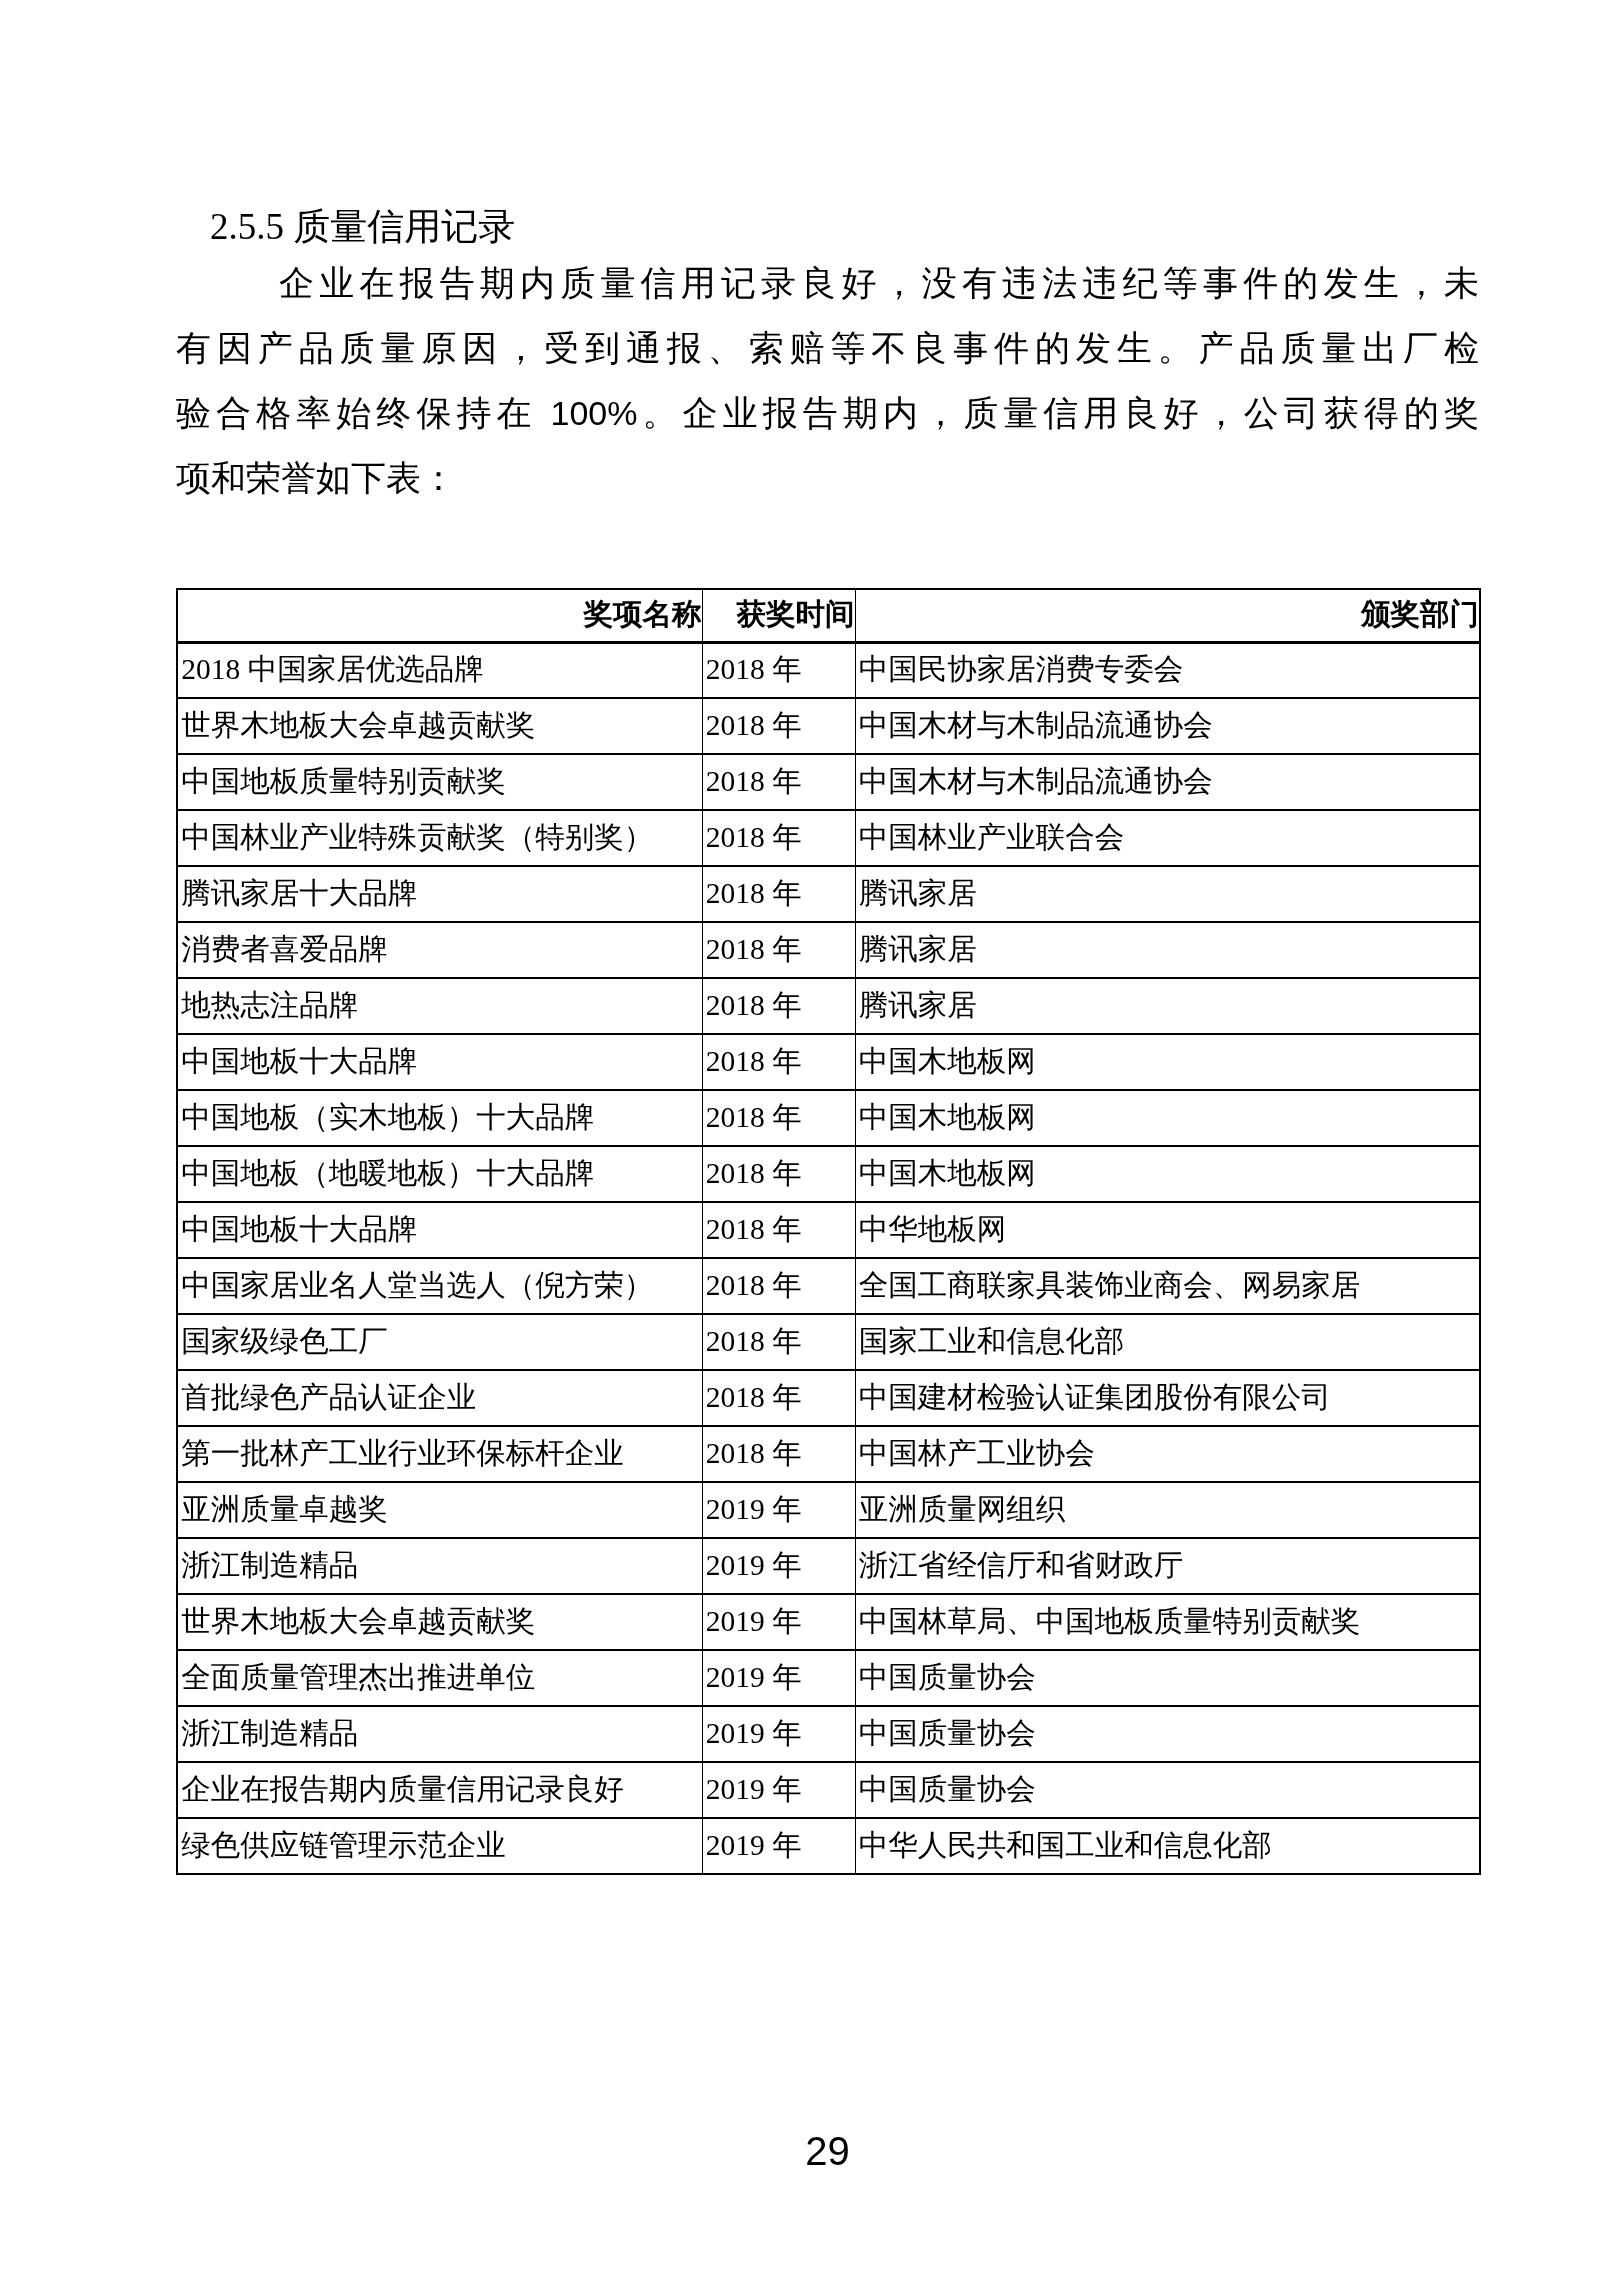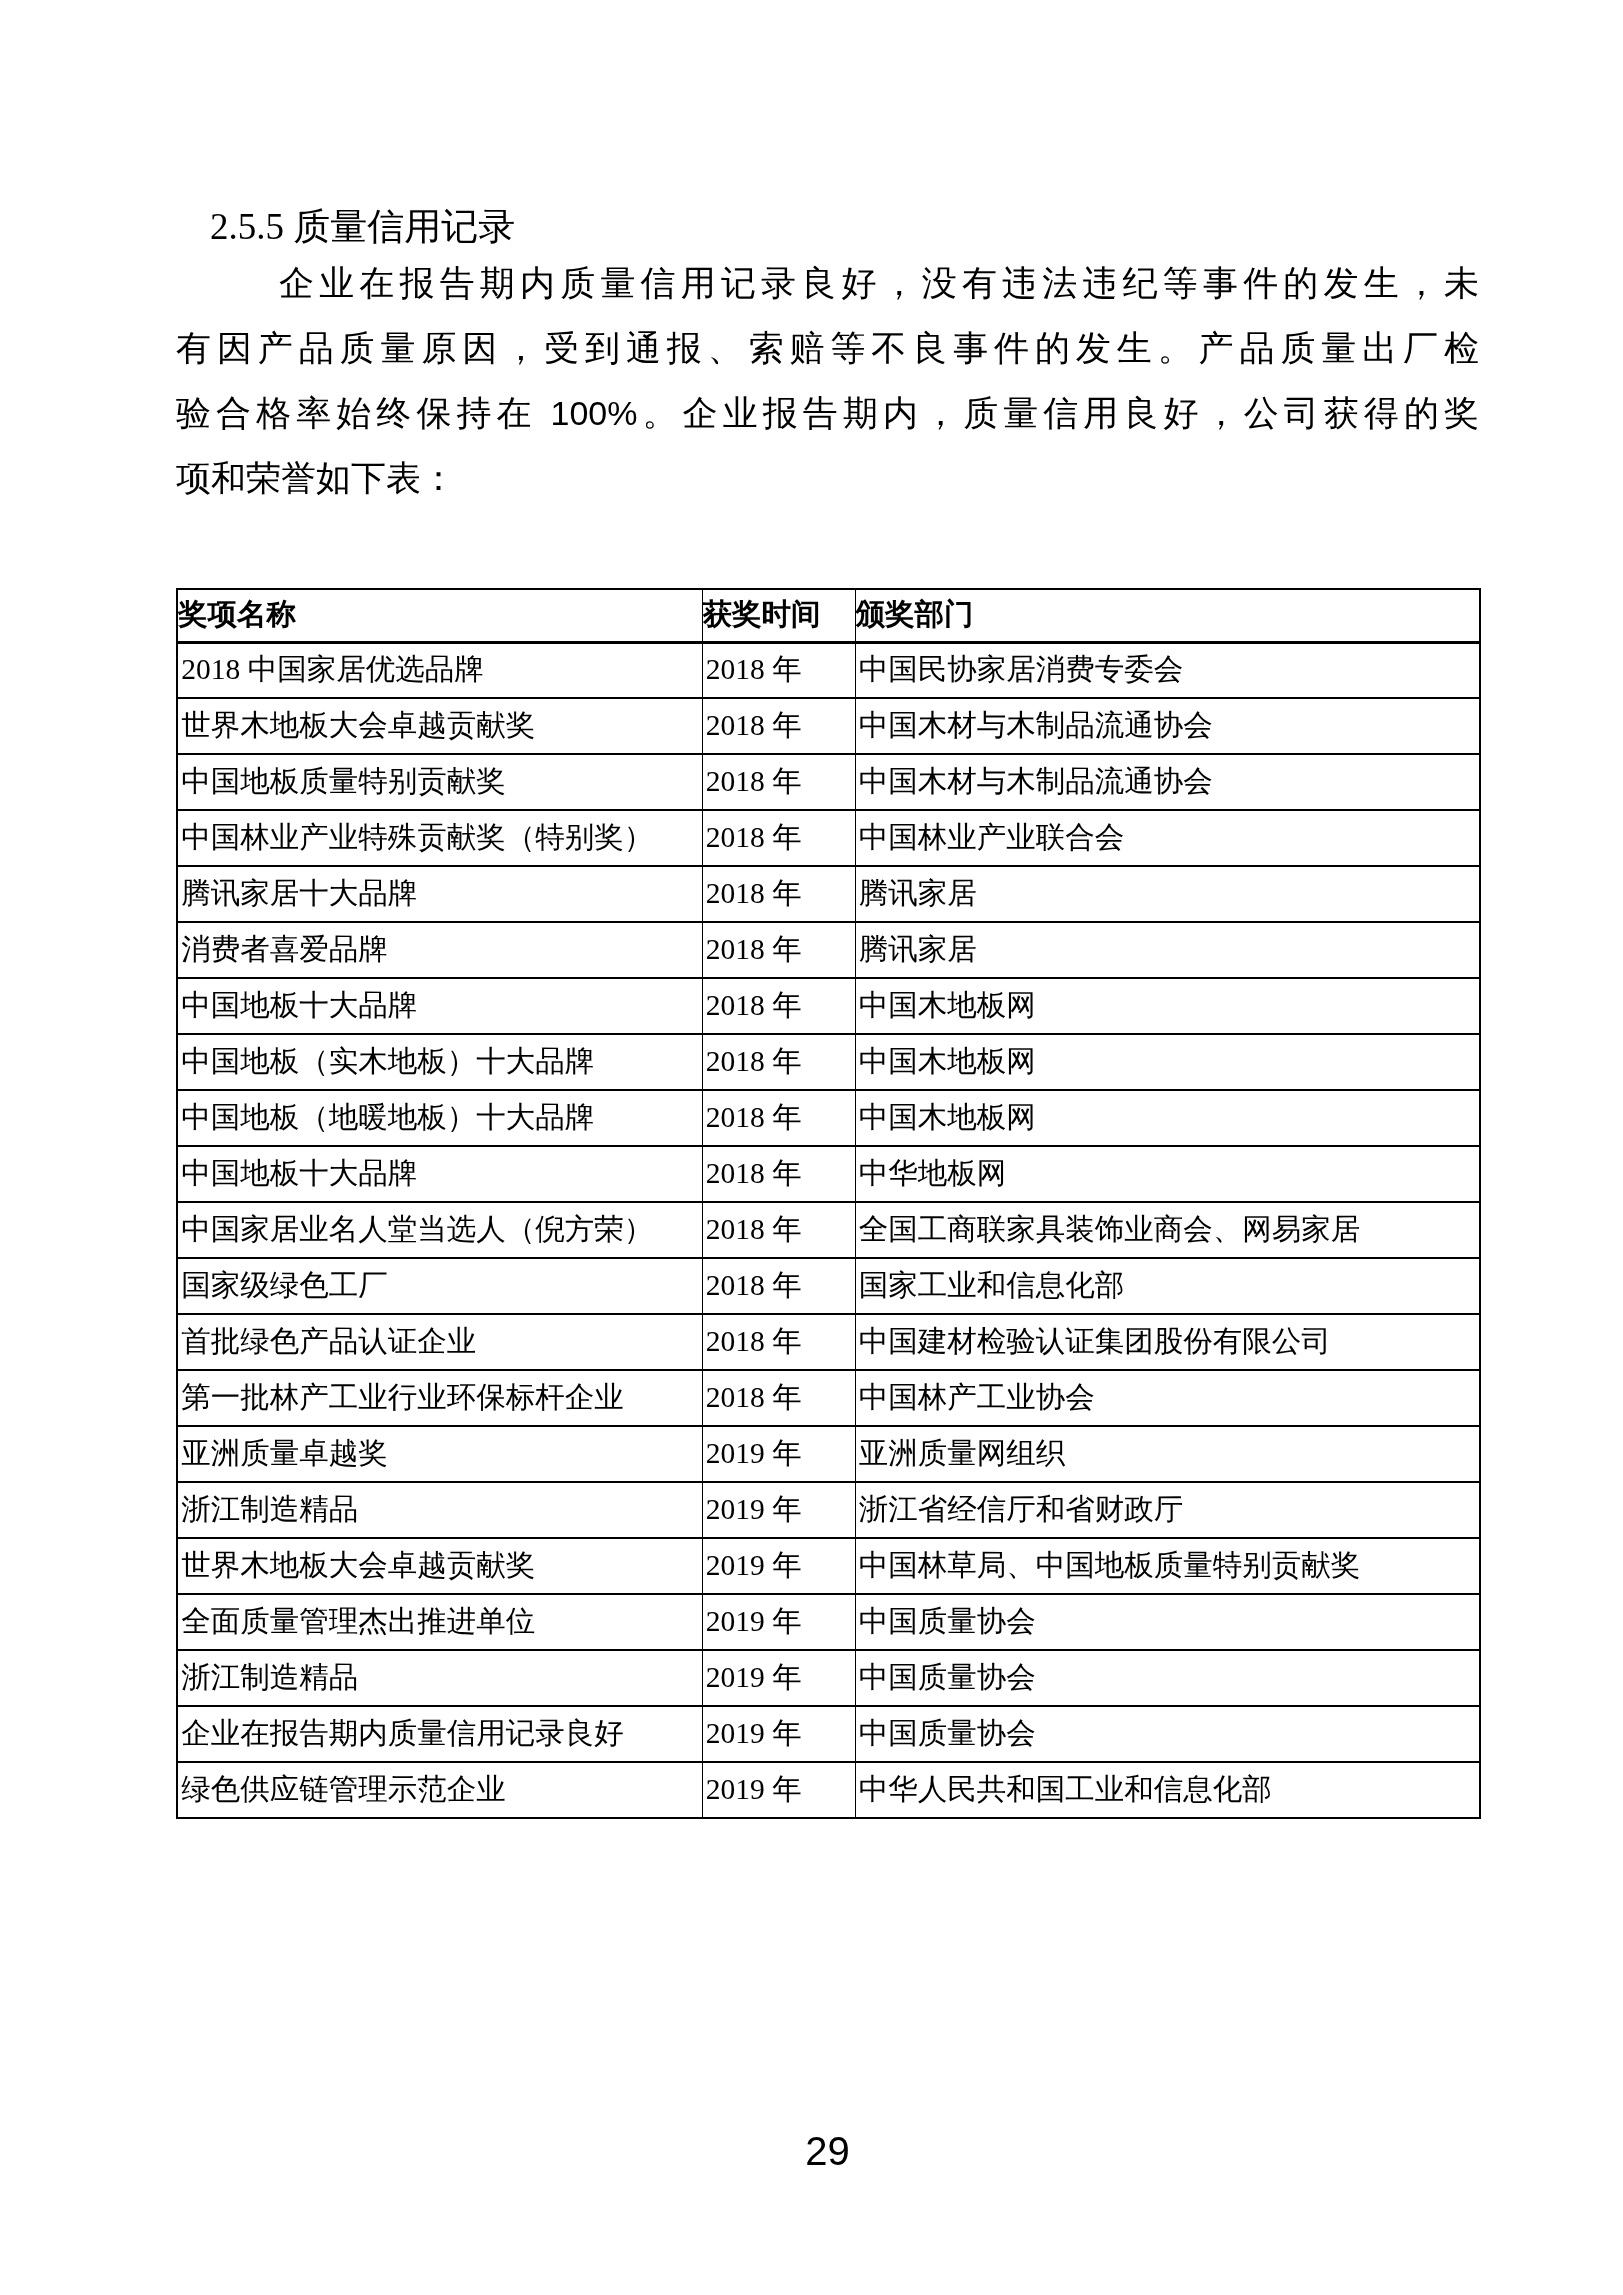--- a/index.html
+++ b/index.html
@@ -49,21 +49,21 @@
     table-layout: fixed;
     border: 2px solid #000000;
   }
   col.c0 { width: 525px; }
   col.c1 { width: 153px; }
   col.c2 { width: 625px; }
   .awards-table th {
     height: 53px;
     font-size: 29.5px;
     font-weight: bold;
-    text-align: left;
+    text-align: right;
     vertical-align: middle;
     border-bottom: 3.3px solid #000000;
     border-left: 1.3px solid #000000;
     border-right: 1.3px solid #000000;
     overflow: hidden;
     white-space: nowrap;
   }
   .awards-table td {
     height: 56px;
     font-size: 29.5px;
@@ -138,20 +138,25 @@
           <td>腾讯家居十大品牌</td>
           <td>2018 年</td>
           <td>腾讯家居</td>
         </tr>
         <tr>
           <td>消费者喜爱品牌</td>
           <td>2018 年</td>
           <td>腾讯家居</td>
         </tr>
         <tr>
+          <td>地热志注品牌</td>
+          <td>2018 年</td>
+          <td>腾讯家居</td>
+        </tr>
+        <tr>
           <td>中国地板十大品牌</td>
           <td>2018 年</td>
           <td>中国木地板网</td>
         </tr>
         <tr>
           <td>中国地板（实木地板）十大品牌</td>
           <td>2018 年</td>
           <td>中国木地板网</td>
         </tr>
         <tr>

